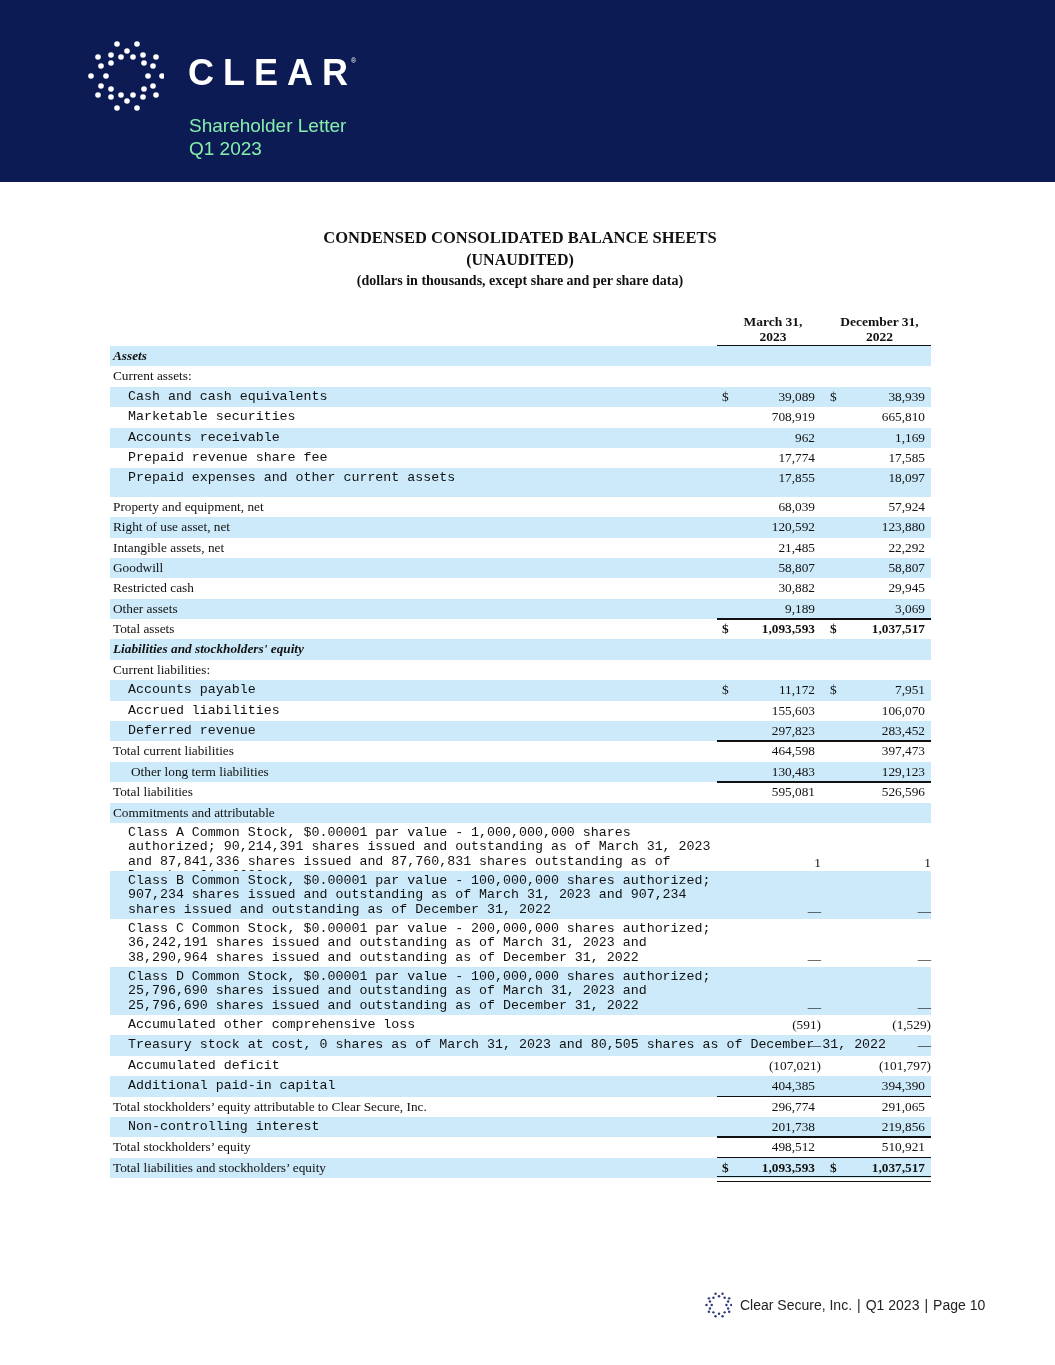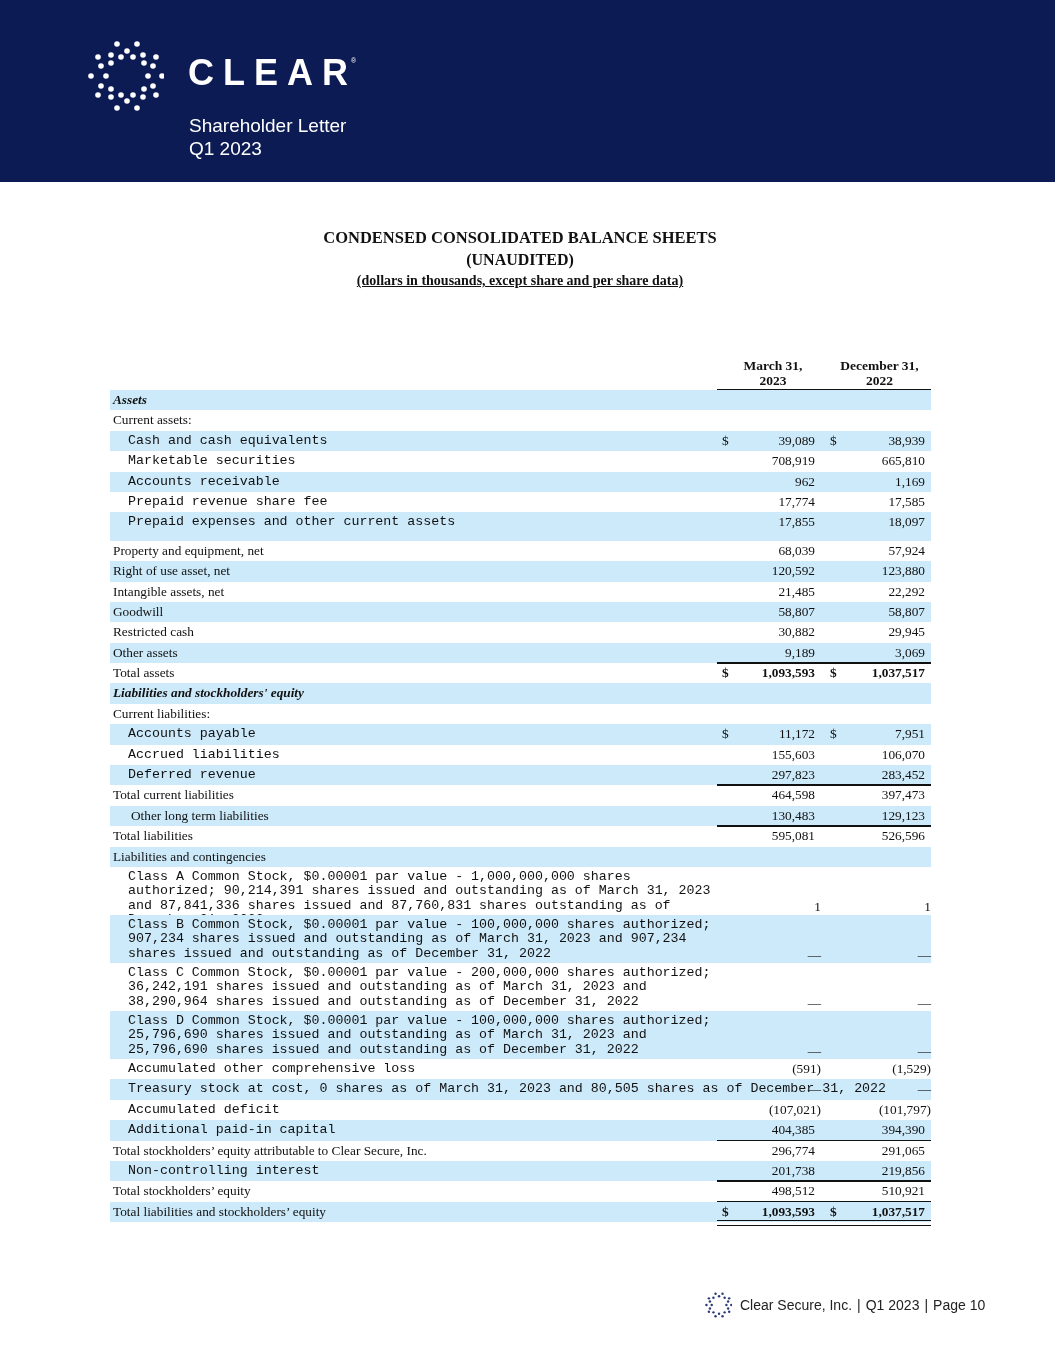--- a/index.html
+++ b/index.html
@@ -3,28 +3,28 @@
 <meta charset="utf-8">
 <style>
   * { box-sizing: border-box; margin: 0; padding: 0; }
   html, body { width: 1055px; height: 1365px; background: #ffffff; overflow: hidden; }
   body { position: relative; font-family: "Liberation Serif", serif; color: #111; }
 
   .header { position: absolute; left: 0; top: 0; width: 1055px; height: 182px; background: #0c1b54; }
   .logo-mark { position: absolute; left: 84px; top: 38px; width: 80px; height: 76px; }
   .brand { position: absolute; left: 188px; top: 55px; color: #fff; font-family: "Liberation Sans", sans-serif; font-weight: 700; font-size: 36px; letter-spacing: 9px; line-height: 1; }
   .brand sup { font-size: 7px; letter-spacing: 0; vertical-align: top; position: relative; top: 2px; left: -6px; font-weight: 400; }
-  .subtitle { position: absolute; left: 189px; top: 114px; color: #ffffff; font-family: "Liberation Sans", sans-serif; font-size: 19px; line-height: 23px; }
+  .subtitle { position: absolute; left: 189px; top: 114px; color: #86efac; font-family: "Liberation Sans", sans-serif; font-size: 19px; line-height: 23px; }
 
   .title-block { position: absolute; left: 0; top: 228px; width: 1040px; text-align: center; font-weight: 700; }
   .title-1 { font-size: 16.5px; line-height: 20px; }
   .title-2 { font-size: 16px; line-height: 24px; }
-  .title-3 { font-size: 14px; line-height: 18px; text-decoration: underline; }
-
-  .bs { position: absolute; left: 110px; top: 312px; width: 821px; font-size: 13.3px; margin-top: 44px; }
+  .title-3 { font-size: 14px; line-height: 18px; }
+
+  .bs { position: absolute; left: 110px; top: 312px; width: 821px; font-size: 13.3px; }
   .colhead { position: relative; height: 34px; font-weight: 700; font-size: 13.5px; line-height: 15px; }
   .colhead .c1 { position: absolute; left: 608px; width: 110px; text-align: center; top: 2px; }
   .colhead .c2 { position: absolute; left: 718px; width: 103px; text-align: center; top: 2px; }
   .colhead-rule { position: absolute; left: 607px; top: 33px; width: 214px; height: 2px; background: #111; }
 
   .row { position: relative; height: 20.4px; line-height: 20px; }
   .row.shade { background: #cdeafa; }
   .row.spacer { height: 8px; }
   .row.tall { height: 48px; line-height: 14.5px; }
   .row .label { position: absolute; left: 3px; top: 0; white-space: nowrap; }
@@ -217,21 +217,21 @@
     <span class="label">Other long term liabilities</span>
     <span class="cell v1">130,483</span>
     <span class="cell v2">129,123</span>
   </div>
   <div class="row topline">
     <span class="label">Total liabilities</span>
     <span class="cell v1">595,081</span>
     <span class="cell v2">526,596</span>
   </div>
   <div class="row shade">
-    <span class="label">Liabilities and contingencies</span>
+    <span class="label">Commitments and attributable</span>
   </div>
   <div class="row tall ind">
     <span class="label">Class A Common Stock, $0.00001 par value - 1,000,000,000 shares authorized; 90,214,391 shares issued and outstanding as of March 31, 2023 and 87,841,336 shares issued and 87,760,831 shares outstanding as of December 31, 2022</span>
     <span class="cell v1 par">1</span>
     <span class="cell v2 par">1</span>
   </div>
   <div class="row tall shade ind">
     <span class="label">Class B Common Stock, $0.00001 par value - 100,000,000 shares authorized; 907,234 shares issued and outstanding as of March 31, 2023 and 907,234 shares issued and outstanding as of December 31, 2022</span>
     <span class="cell v1 par">—</span>
     <span class="cell v2 par">—</span>

